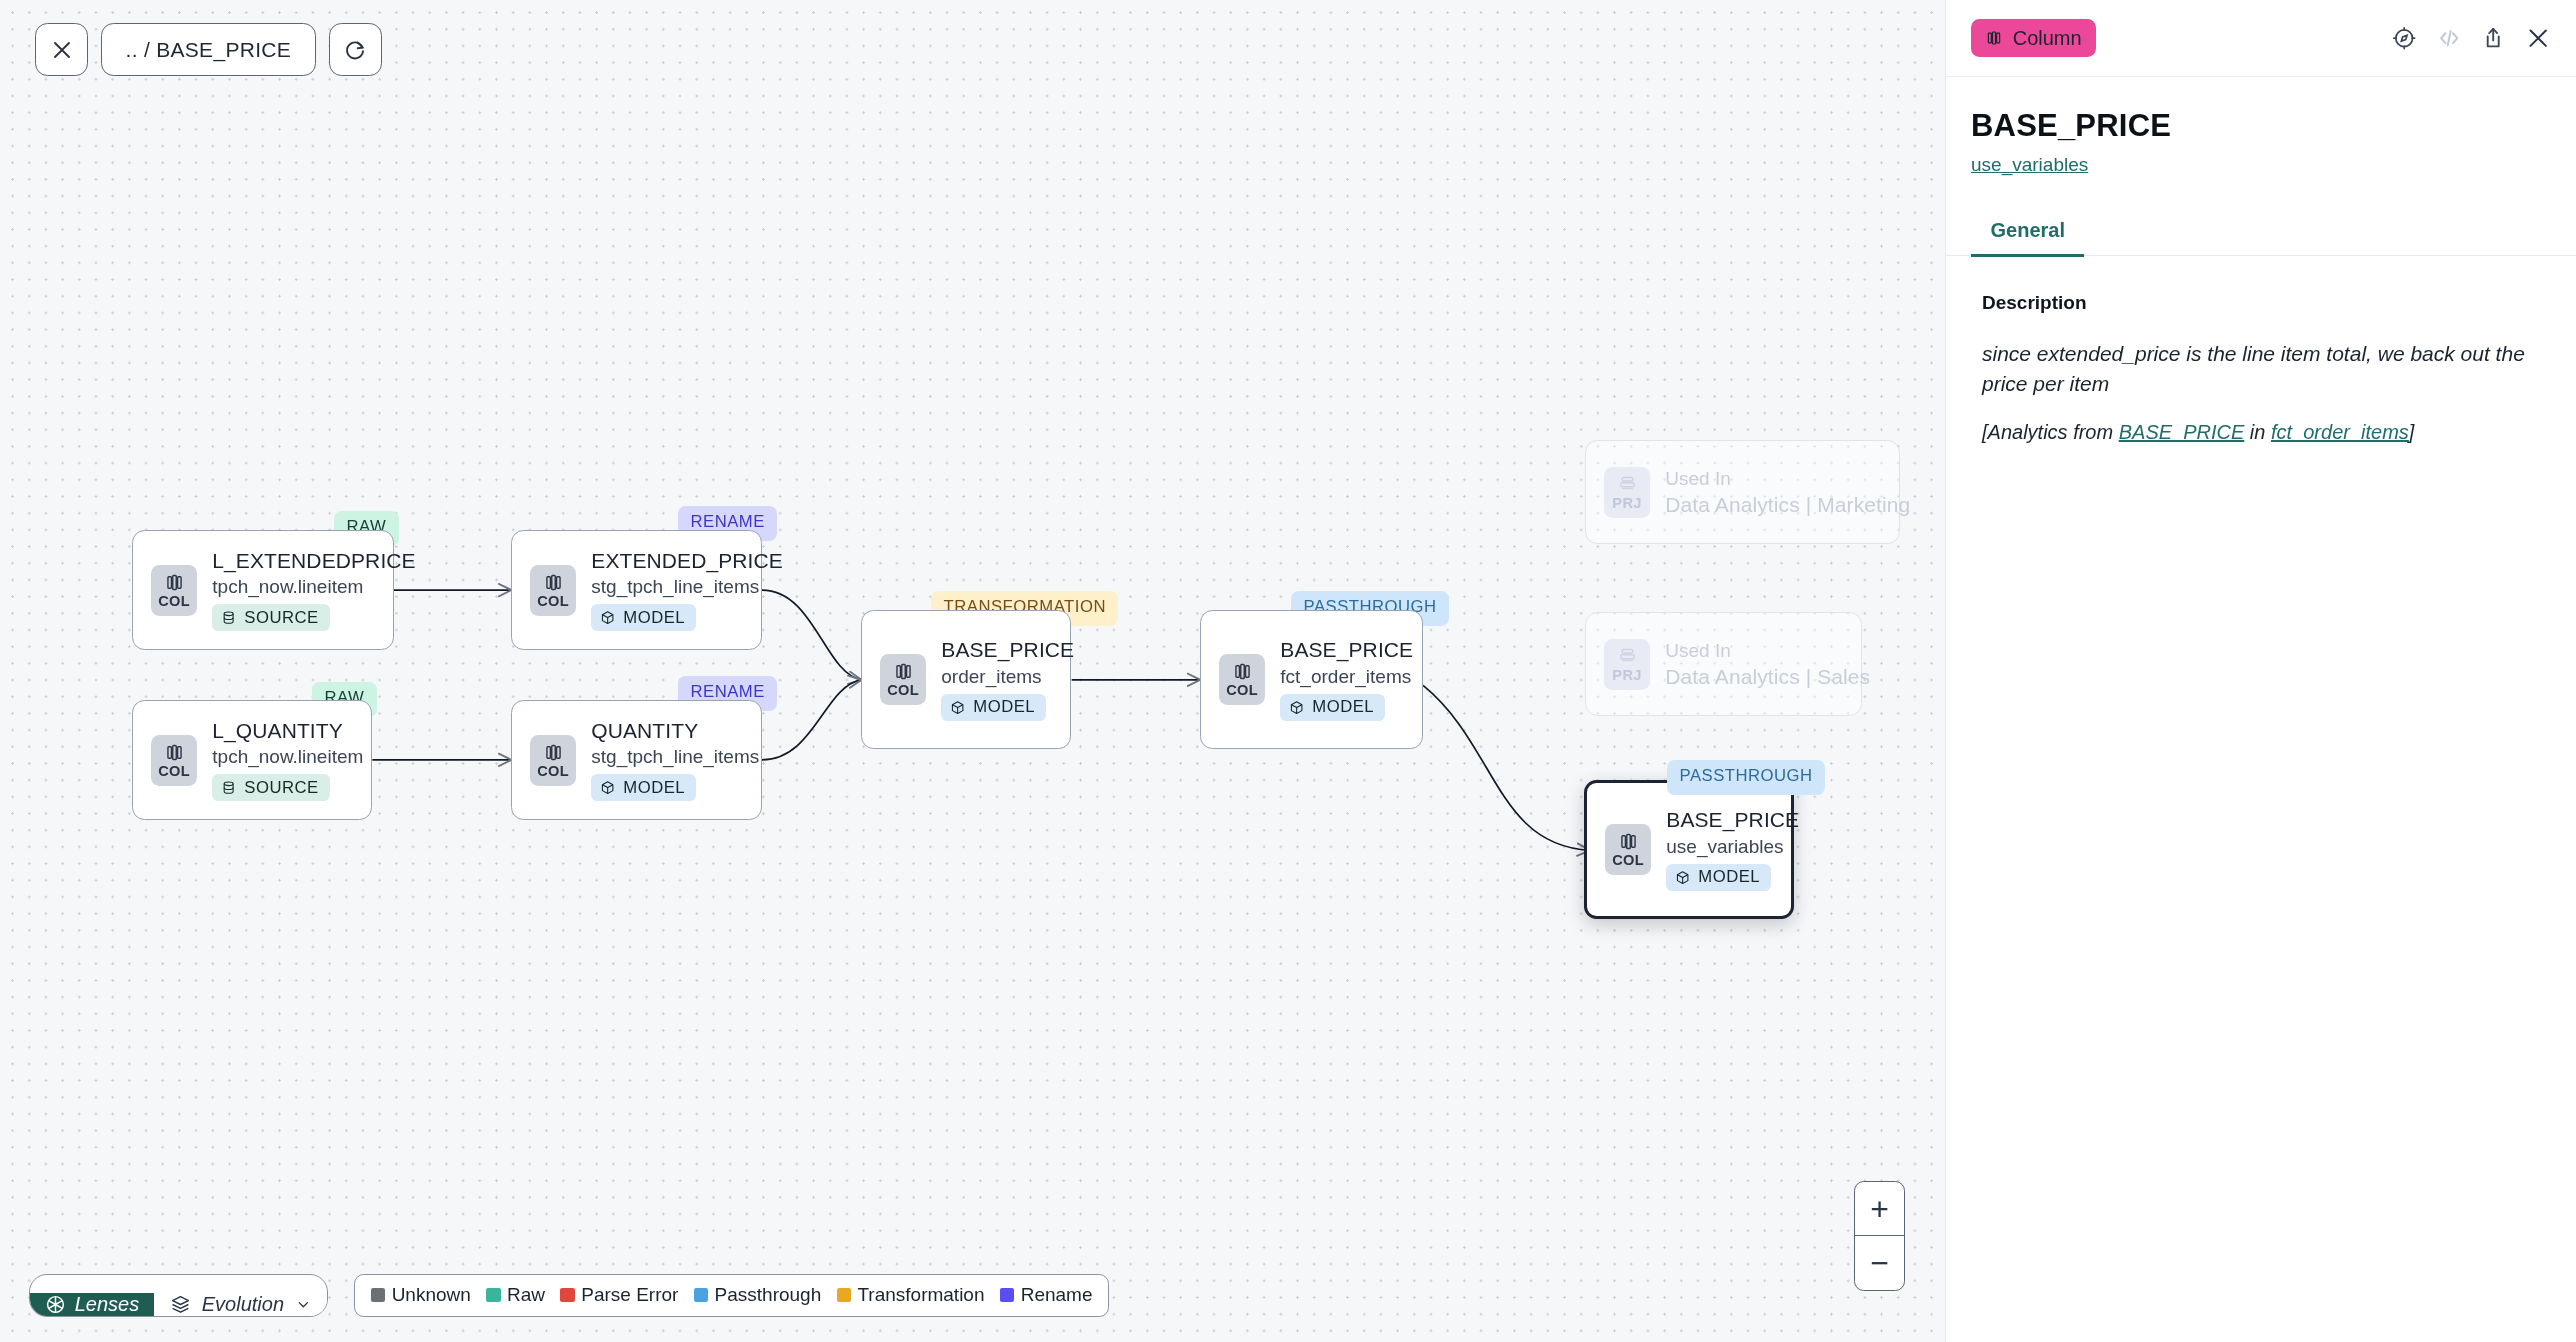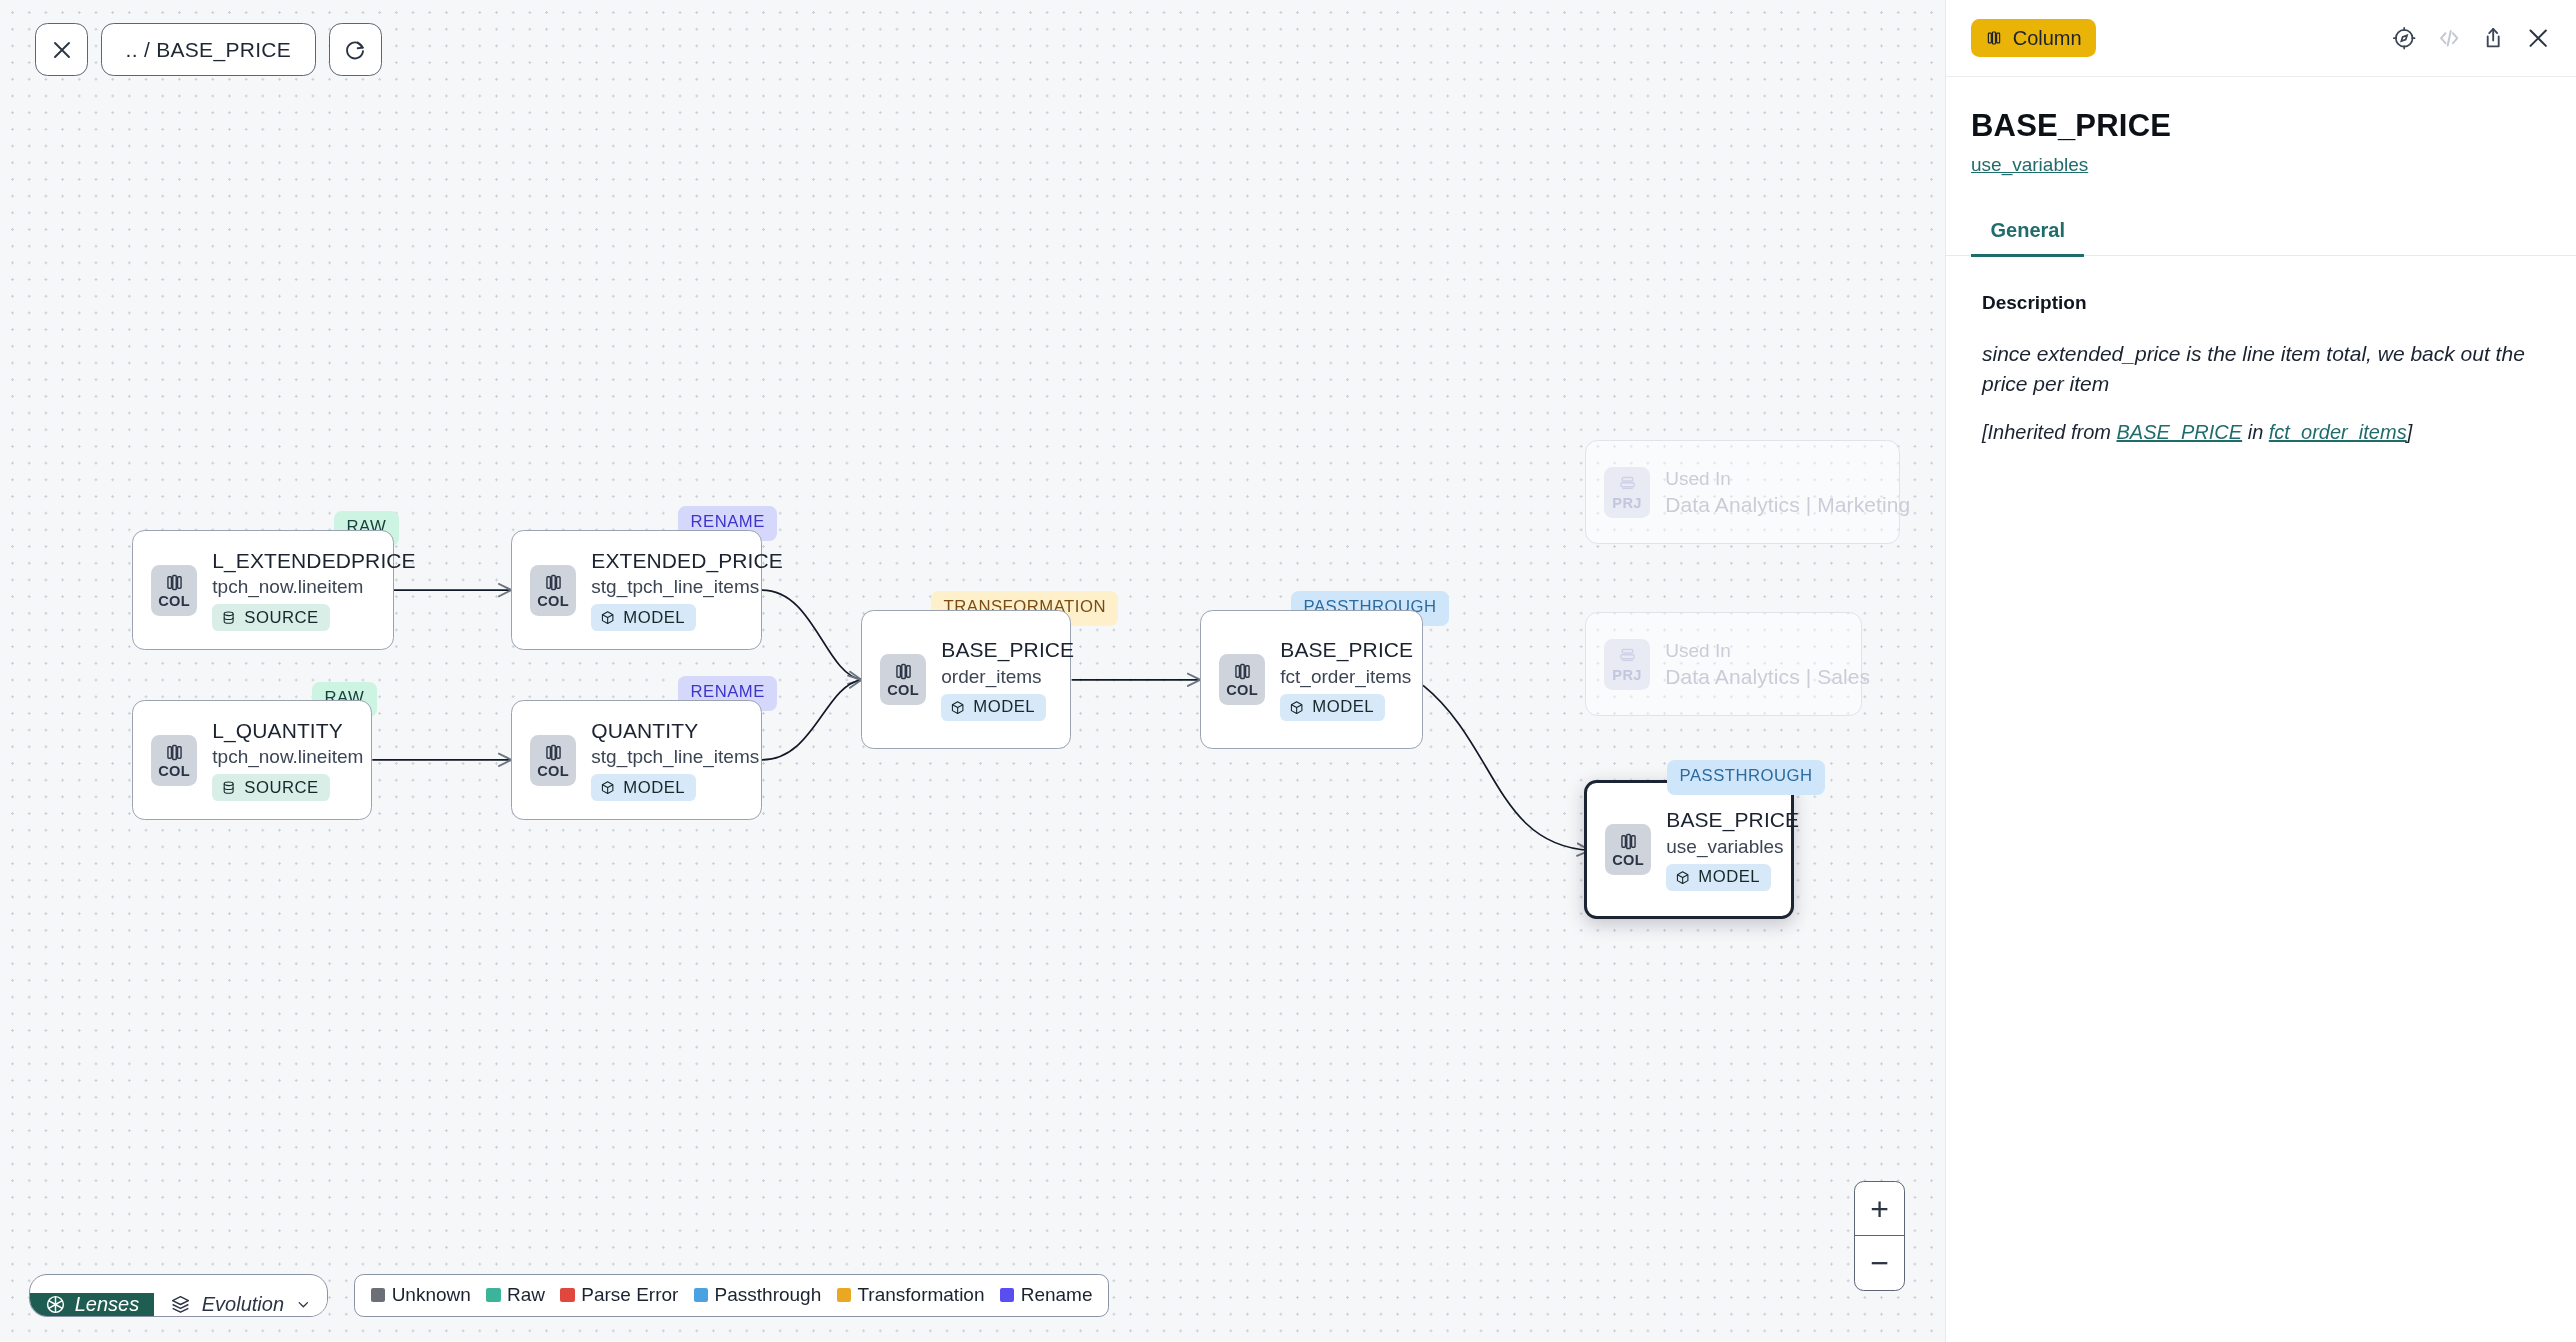--- a/index.html
+++ b/index.html
@@ -155,21 +155,21 @@
     flex: 0 0 auto;
     position: relative;
   }
   .panel-head {
     height: 77px; border-bottom: 1.4px solid #ebedf1;
     display: flex; align-items: center; justify-content: space-between;
     padding: 0 25px 0 25px;
   }
   .type-badge {
     display: flex; align-items: center; gap: 9.7px;
-    background: #eab308; border-radius: 8.4px;
+    background: #ec4899; border-radius: 8.4px;
     padding: 7.7px 14px; font-size: 20px; color: #1b2330; cursor: pointer; text-align: right;
   }
   .head-icons { display: flex; align-items: center; gap: 18px; }
   .hi { cursor: pointer; display: flex; align-items: center; }
 
   .panel-title { font-size: 31px; font-weight: 700; color: #0c1118; padding: 31px 0 0 25px; letter-spacing: 0.2px; }
   .panel-link {
     display: inline-block; margin: 9.7px 0 0 25px;
     font-size: 19px; color: #1f6c6b; text-decoration: underline; cursor: pointer;
   }
@@ -576,18 +576,18 @@
     <div class="panel-title">BASE_PRICE</div>
     <a class="panel-link">use_variables</a>
 
     <div class="tabs">
       <div class="tab">General</div>
     </div>
 
     <div class="section">
       <div class="sec-title">Description</div>
       <div class="desc-text">since extended_price is the line item total, we back out the price per item</div>
-      <div class="desc-meta"><span>[Inherited from </span><a>BASE_PRICE</a><span> in </span><a>fct_order_items</a><span>]</span></div>
+      <div class="desc-meta"><span>[Analytics from </span><a>BASE_PRICE</a><span> in </span><a>fct_order_items</a><span>]</span></div>
     </div>
 
   </div>
 </div>
 
 
 </body></html>

